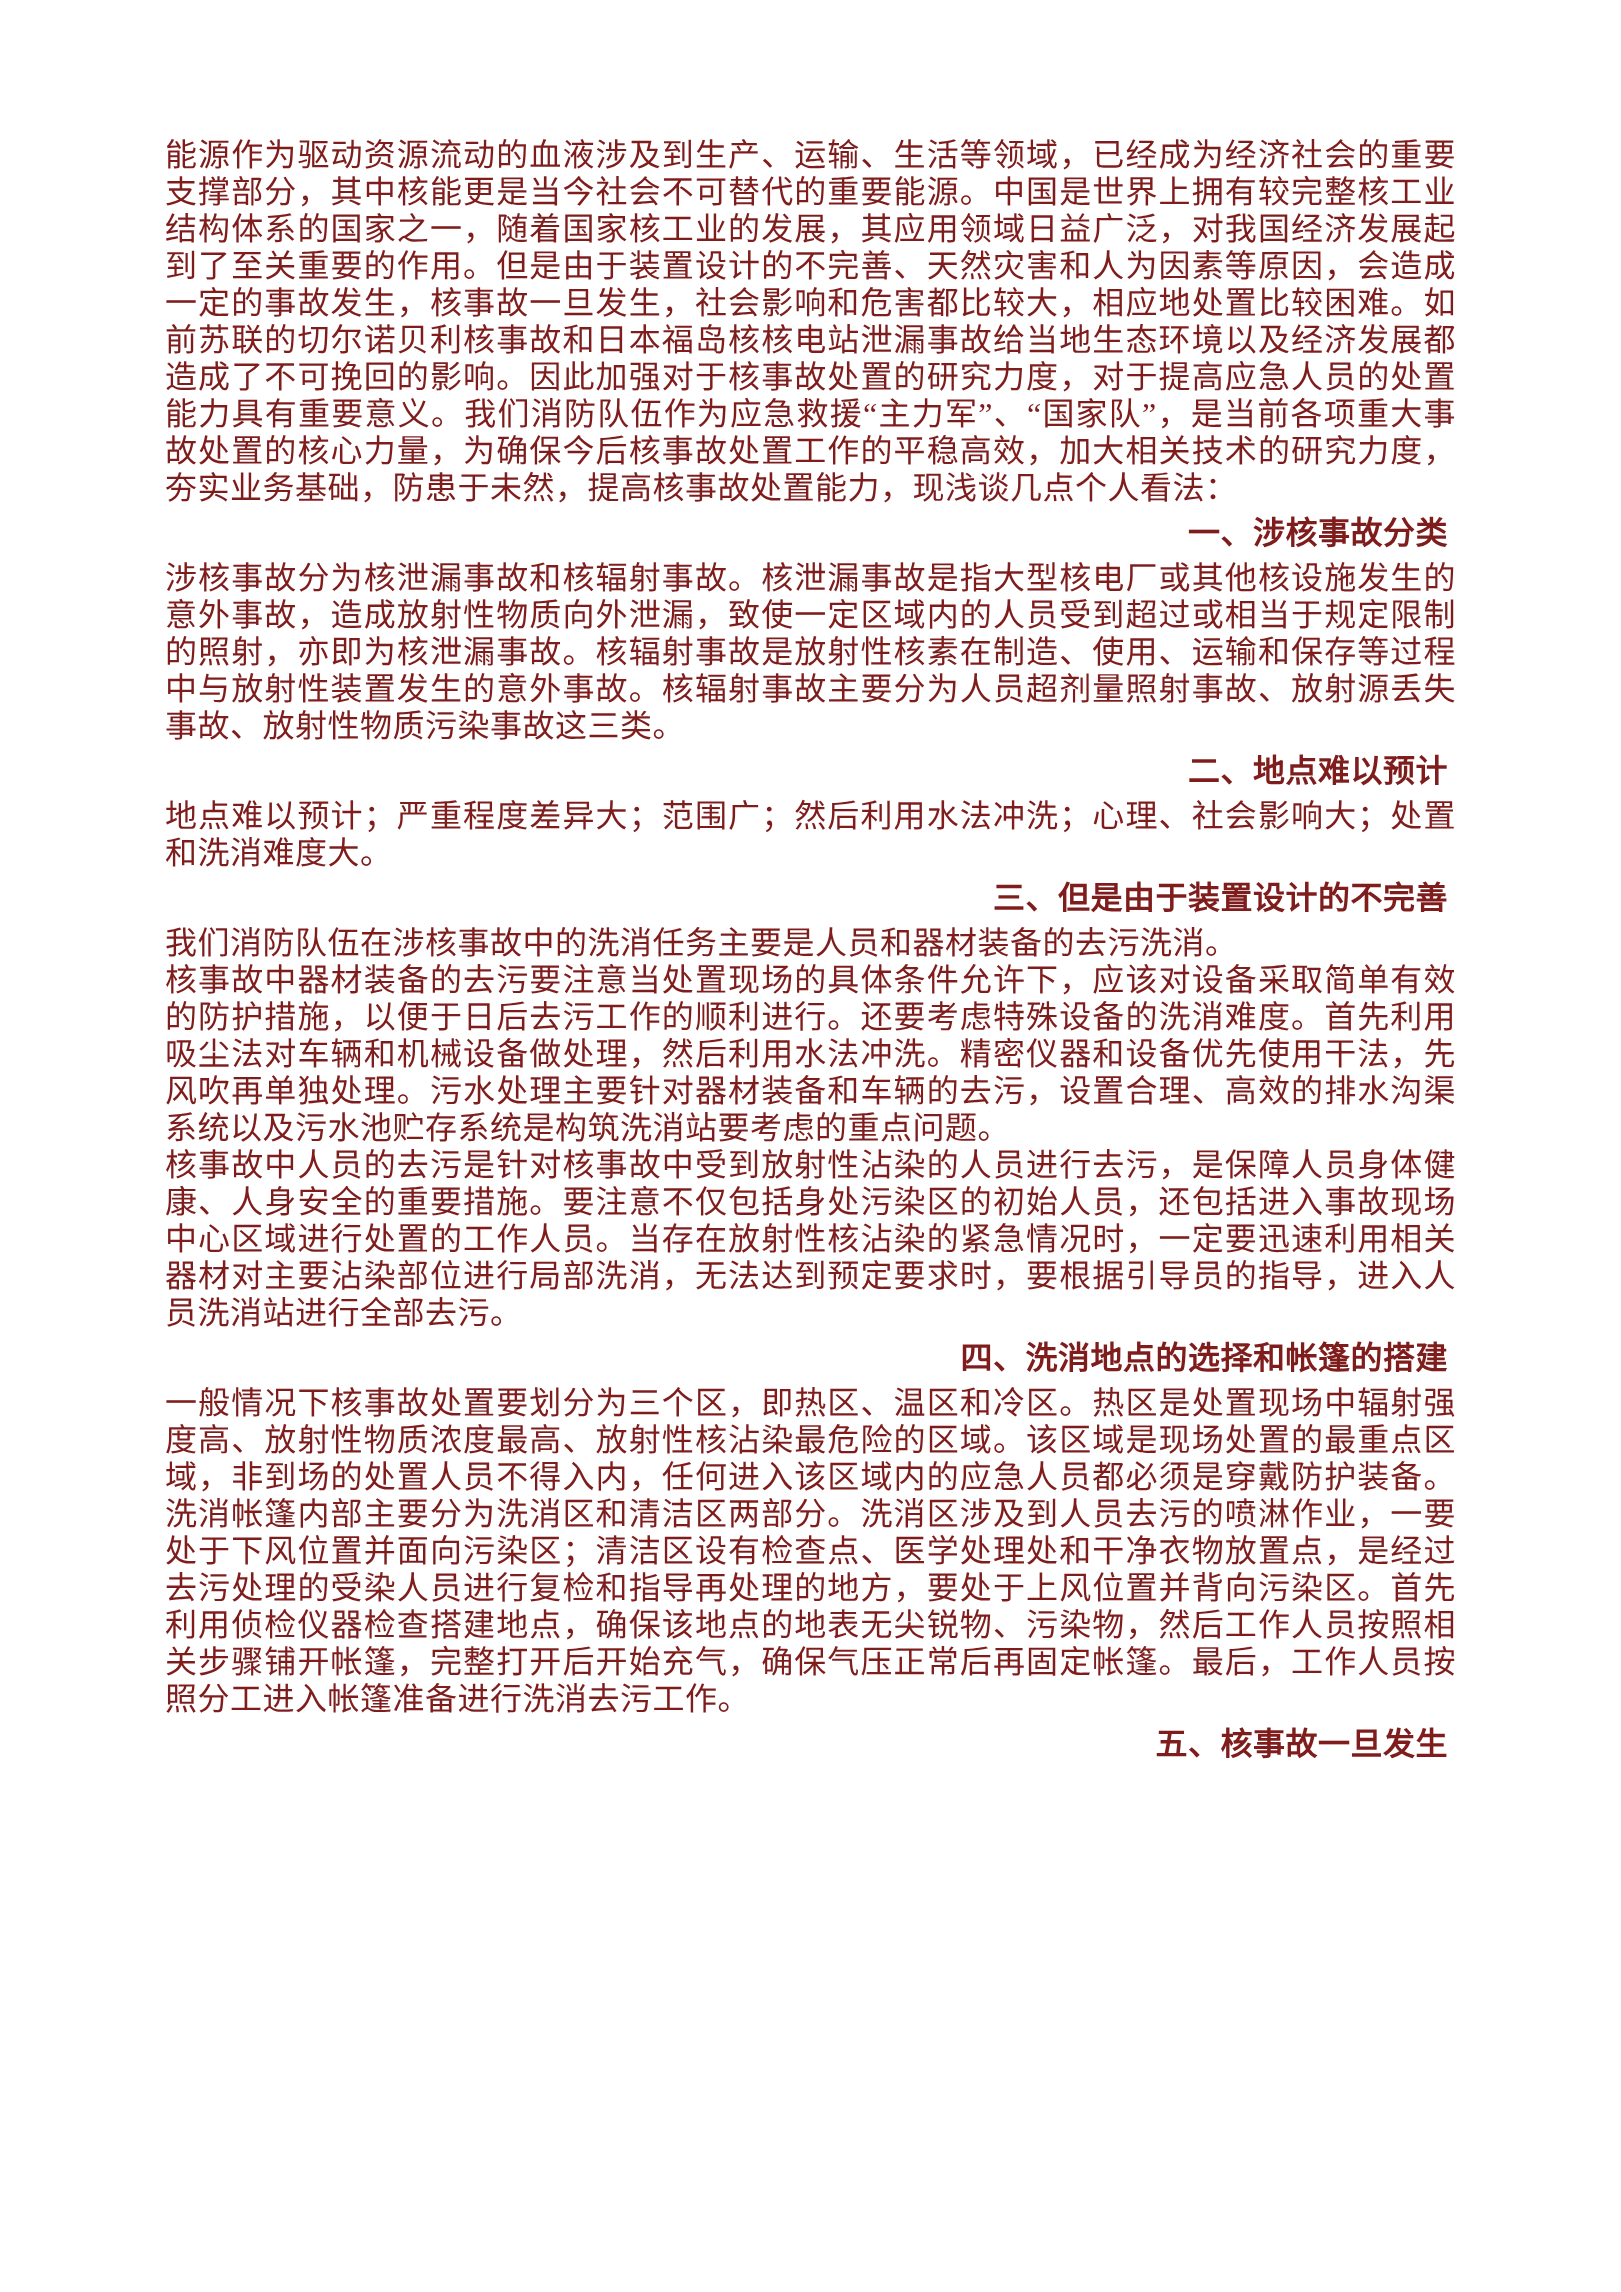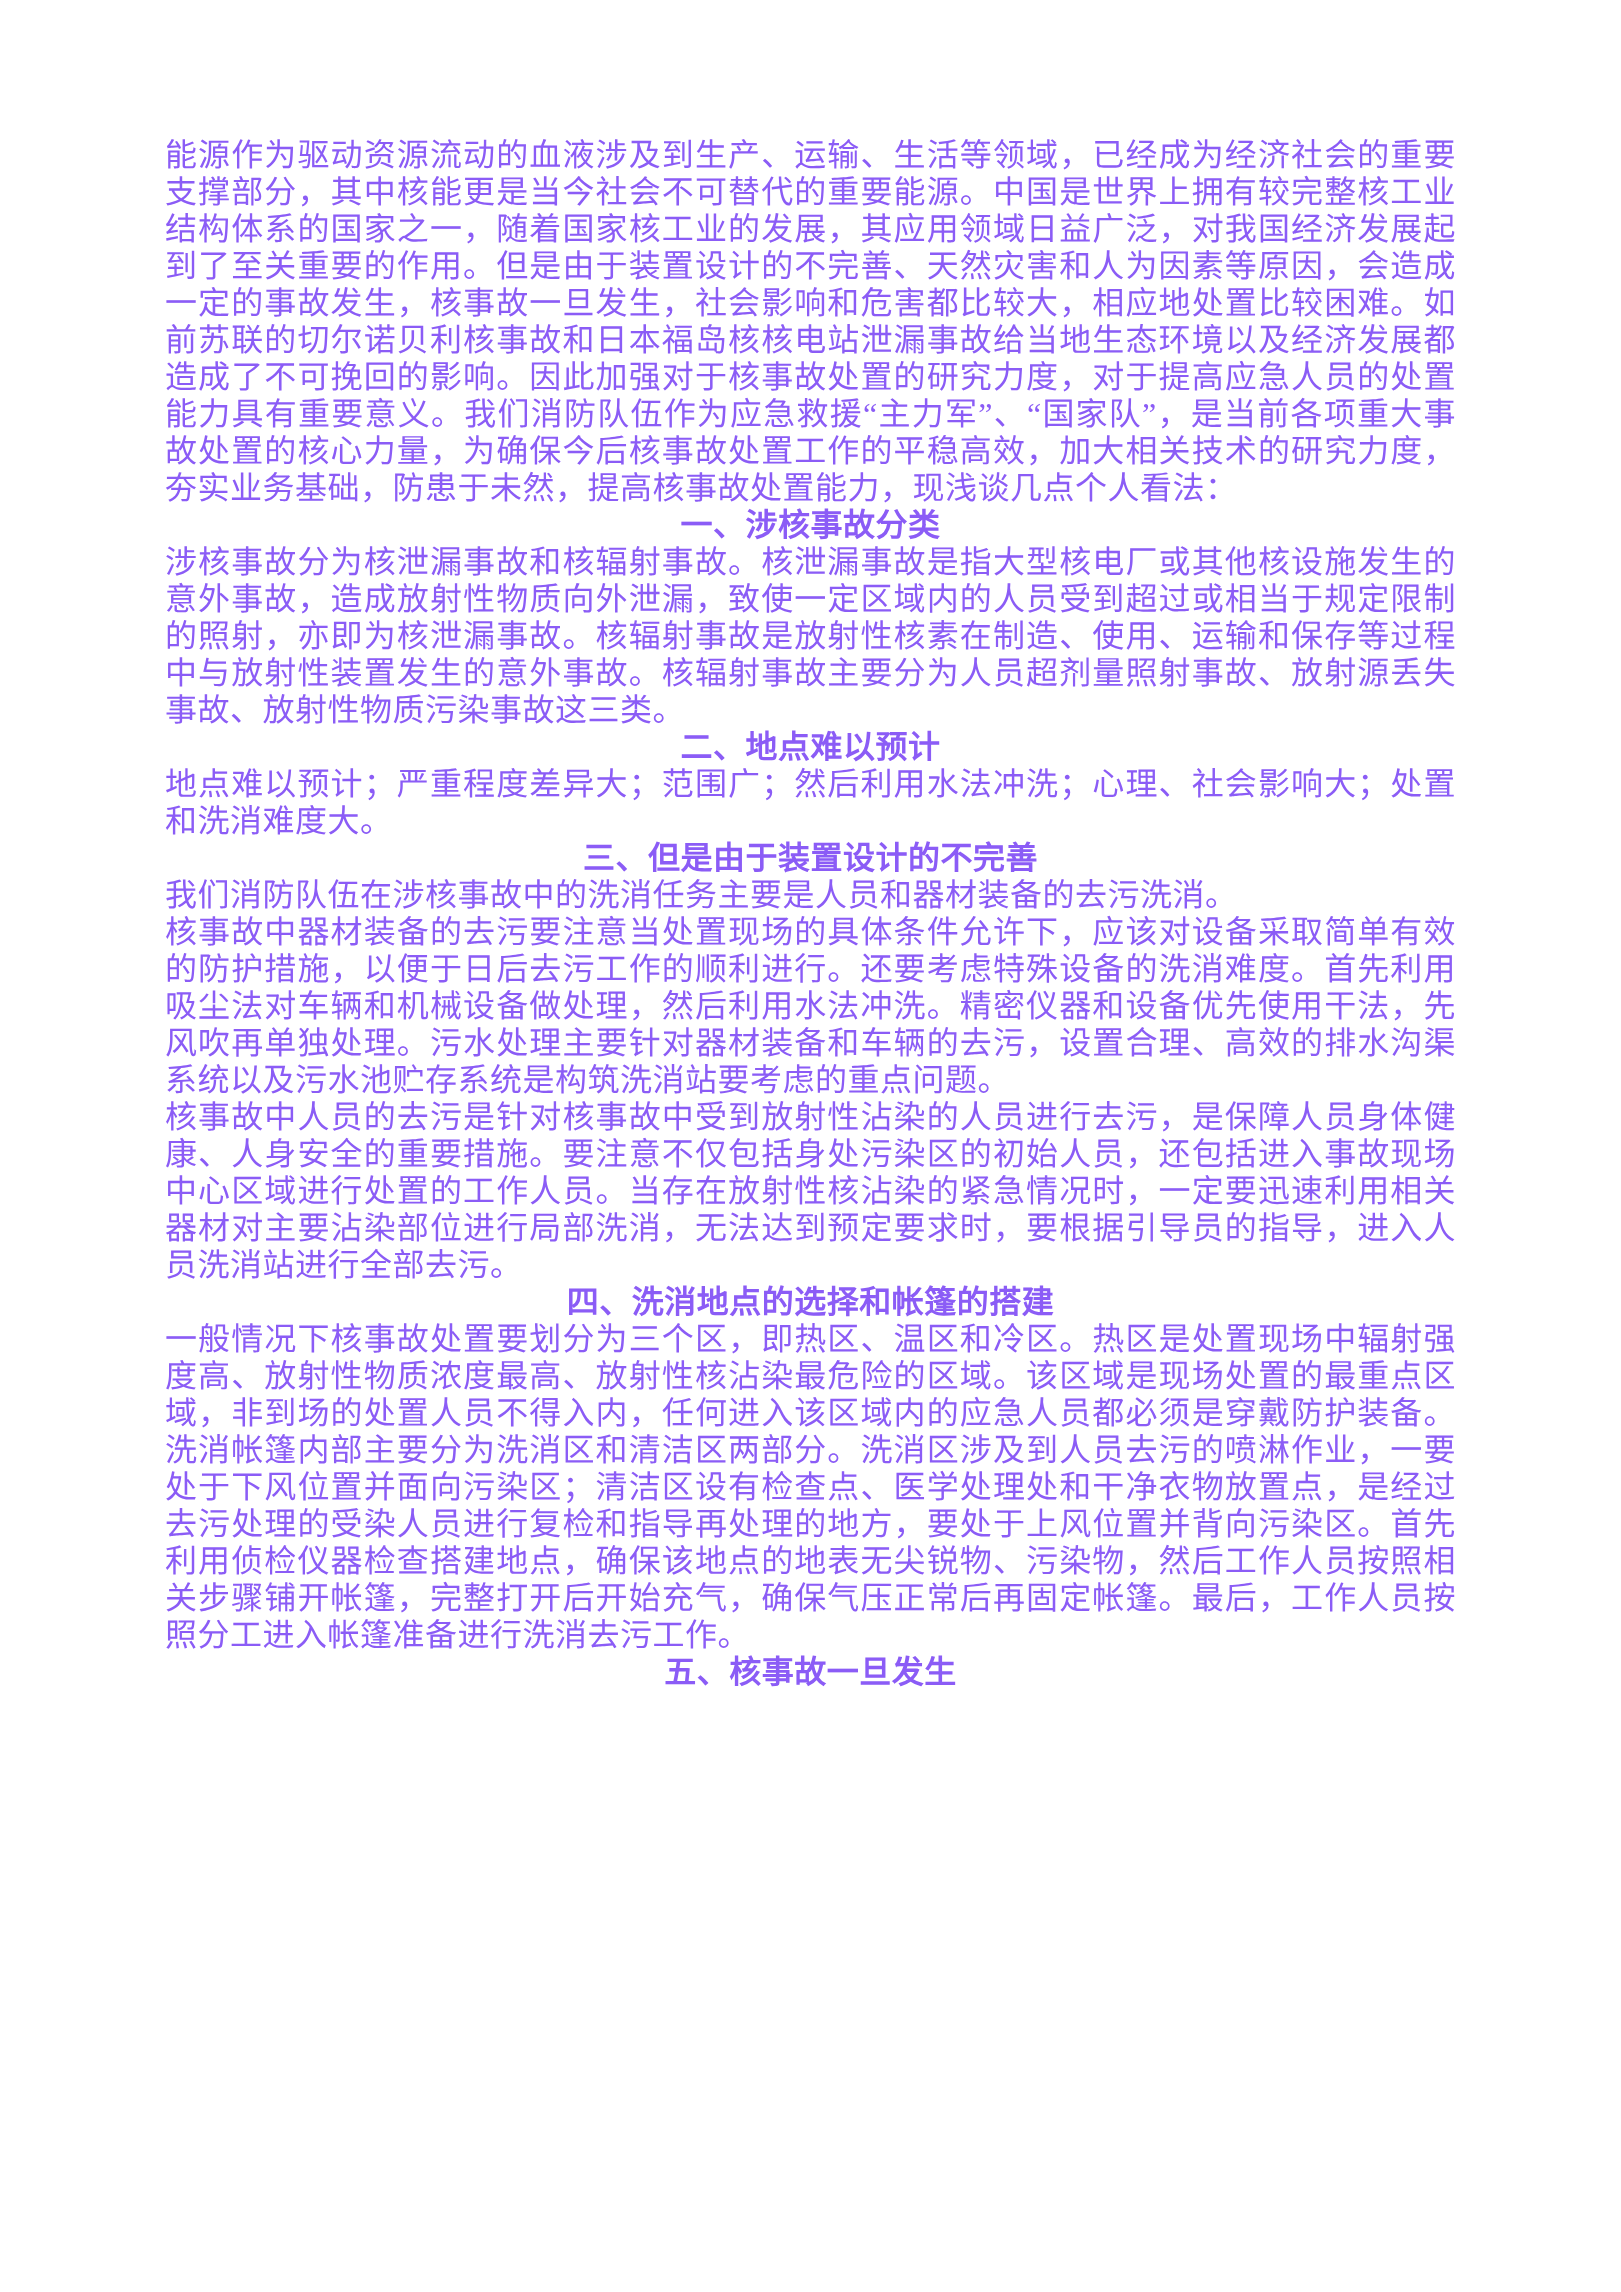--- a/index.html
+++ b/index.html
@@ -9,39 +9,39 @@
   }
   .page {
     position: relative;
     width: 1621px;
     height: 2293px;
     background: #ffffff;
     box-sizing: border-box;
     padding: 137px 165px 0 165px;
     overflow: hidden;
     font-family: "Liberation Serif", "DejaVu Serif", serif;
-    color: #8b5cf6;
+    color: #7f1d1d;
   }
   .doc-flow {
     width: 100%;
   }
   .para {
     margin: 0;
     font-size: 32px;
     line-height: 37px;
     text-align: justify;
     font-weight: normal;
     letter-spacing: 0.5px;
   }
   .heading {
-    margin: 0;
+    margin: 8px;
     font-size: 32px;
     line-height: 37px;
     font-weight: bold;
-    text-align: center;
+    text-align: right;
     letter-spacing: 0.5px;
   }
 </style>
 </head>
 <body>
 
 <div class="page">
   <div class="doc-flow">
 
     <p class="para">能源作为驱动资源流动的血液涉及到生产、运输、生活等领域，已经成为经济社会的重要支撑部分，其中核能更是当今社会不可替代的重要能源。中国是世界上拥有较完整核工业结构体系的国家之一，随着国家核工业的发展，其应用领域日益广泛，对我国经济发展起到了至关重要的作用。但是由于装置设计的不完善、天然灾害和人为因素等原因，会造成一定的事故发生，核事故一旦发生，社会影响和危害都比较大，相应地处置比较困难。如前苏联的切尔诺贝利核事故和日本福岛核核电站泄漏事故给当地生态环境以及经济发展都造成了不可挽回的影响。因此加强对于核事故处置的研究力度，对于提高应急人员的处置能力具有重要意义。我们消防队伍作为应急救援“主力军”、“国家队”，是当前各项重大事故处置的核心力量，为确保今后核事故处置工作的平稳高效，加大相关技术的研究力度，夯实业务基础，防患于未然，提高核事故处置能力，现浅谈几点个人看法：</p>

